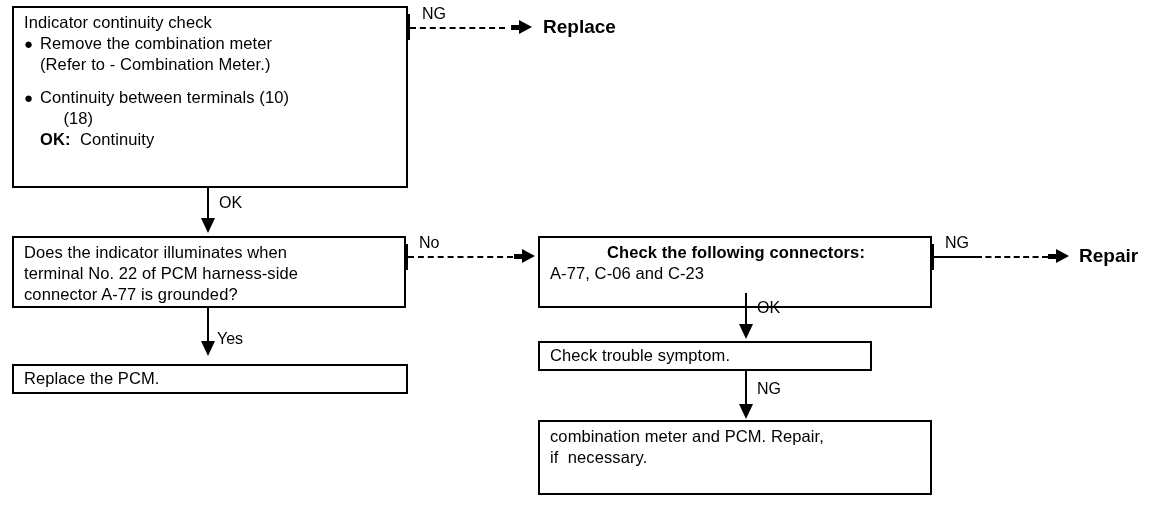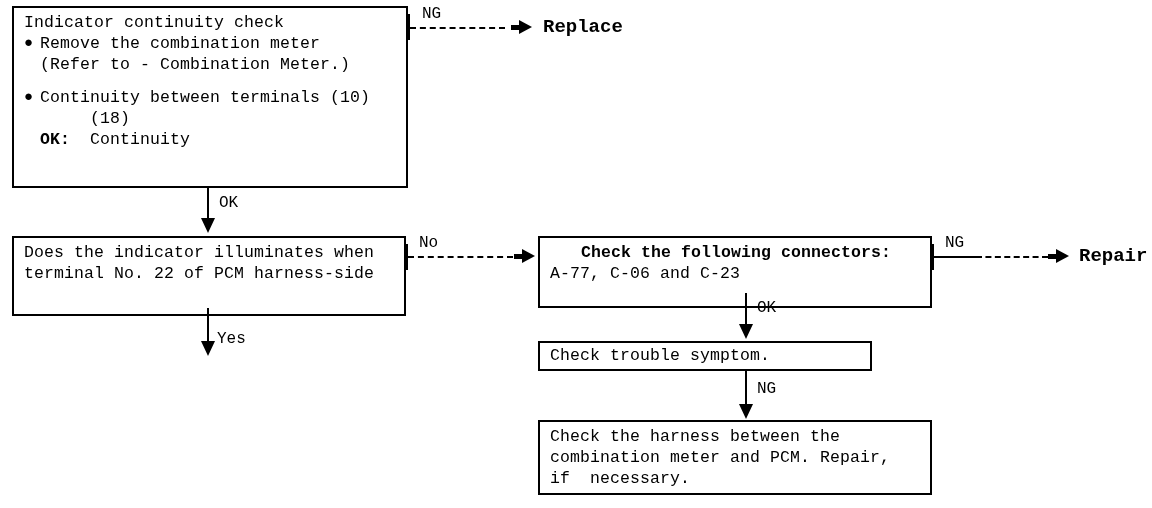--- a/index.html
+++ b/index.html
@@ -5,21 +5,21 @@
   html, body {
     margin: 0;
     padding: 0;
     background: #ffffff;
   }
   #page {
     position: relative;
     width: 1152px;
     height: 508px;
     background: #ffffff;
-    font-family: Liberation Mono, monospace;
+    font-family: Liberation Sans, sans-serif;
     color: #000000;
     overflow: hidden;
   }
   .box {
     position: absolute;
     border: 2px solid #000;
     box-sizing: border-box;
     background: #fff;
     padding: 4px 8px 4px 10px;
     font-size: 16.5px;
@@ -122,35 +122,39 @@
   <div class="h-dashed" style="left:410px; top:27px; width:95px;"></div>
   <div class="arrow-tail" style="left:511px; top:25px; width:10px;"></div>
   <div class="arrow-right" style="left:519px; top:20px;"></div>
   <div class="edge-label" style="left:422px; top:5px;">NG</div>
   <div class="term-label" style="left:543px; top:17px;">Replace</div>
 
   <div class="v-line" style="left:207px; top:188px; height:34px;"></div>
   <div class="arrow-down" style="left:201px; top:218px;"></div>
   <div class="edge-label" style="left:219px; top:194px;">OK</div>
 
-  <div class="box" style="left:12px; top:236px; width:394px; height:80px;">
+  <div class="box" style="left:12px; top:236px; width:394px; height:72px;">
     <div class="line">Does the indicator illuminates when</div>
     <div class="line">terminal No. 22 of PCM harness-side</div>
+    <div class="line">connector A-77 is grounded?</div>
   </div>
 
   <div class="v-line" style="left:406px; top:244px; height:26px;"></div>
   <div class="h-dashed" style="left:408px; top:256px; width:105px;"></div>
   <div class="arrow-tail" style="left:514px; top:254px; width:10px;"></div>
   <div class="arrow-right" style="left:522px; top:249px;"></div>
   <div class="edge-label" style="left:419px; top:234px;">No</div>
 
   <div class="v-line" style="left:207px; top:308px; height:38px;"></div>
   <div class="arrow-down" style="left:201px; top:341px;"></div>
   <div class="edge-label" style="left:217px; top:324px;margin-top:6px;">Yes</div>
 
+  <div class="box" style="left:12px; top:364px; width:396px; height:30px; padding-top:2px;">
+    <div class="line">Replace the PCM.</div>
+  </div>
 
   <div class="box" style="left:538px; top:236px; width:394px; height:72px;">
     <div class="line bold">Check the following connectors:</div>
     <div class="line">A-77, C-06 and C-23</div>
   </div>
 
   <div class="v-line" style="left:932px; top:244px; height:26px;"></div>
   <div class="h-line" style="left:934px; top:256px; width:45px;"></div>
   <div class="h-dashed" style="left:976px; top:256px; width:72px;"></div>
   <div class="arrow-tail" style="left:1048px; top:254px; width:10px;"></div>
@@ -164,18 +168,17 @@
 
   <div class="box" style="left:538px; top:341px; width:334px; height:30px; padding-top:2px;">
     <div class="line">Check trouble symptom.</div>
   </div>
 
   <div class="v-line" style="left:745px; top:371px; height:38px;"></div>
   <div class="arrow-down" style="left:739px; top:404px;"></div>
   <div class="edge-label" style="left:757px; top:380px;">NG</div>
 
   <div class="box" style="left:538px; top:420px; width:394px; height:75px;">
-    <div class="line">Check the harness between the</div>
     <div class="line">combination meter and PCM. Repair,</div>
     <div class="line">if  necessary.</div>
   </div>
 
 </div>
 
 </body></html>

